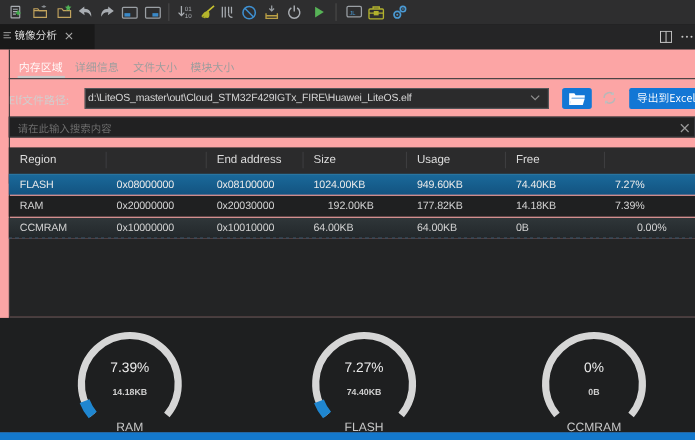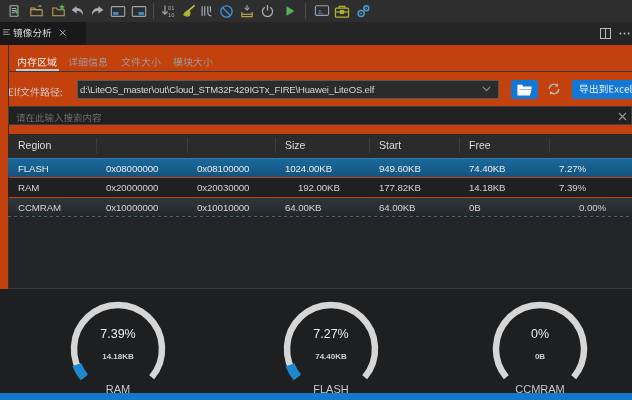--- a/index.html
+++ b/index.html
@@ -2,21 +2,21 @@
 <html><head><meta charset="utf-8"><style>
 *{margin:0;padding:0;box-sizing:border-box}
 html,body{width:632px;height:400px;overflow:hidden;background:#1e1e1e;font-family:"Liberation Sans",sans-serif;}
 .abs{position:absolute}
 #toolbar{position:absolute;left:0;top:0;width:632px;height:22px;background:#2e2e2f}
 #toolbar svg{display:block}
 .tsep{position:absolute;top:3px;width:1px;height:16px;background:#4a4a4a}
 #tabbar{position:absolute;left:0;top:22px;width:632px;height:23px;background:#252526}
 #tab1{position:absolute;left:0;top:0;width:86px;height:23px;background:#191919;color:#dadada}
 #tabrt{position:absolute;right:2px;top:0;height:23px;display:flex;align-items:center;gap:8px}
-#content{position:absolute;left:0;top:45px;width:632px;height:348px;background:#c2410c}
+#content{position:absolute;left:0;top:45px;width:632px;height:348px;background:#fca5a5}
 #vline{position:absolute;left:8px;top:0;width:1px;height:348px;background:#323234}
 .subtab{position:absolute;top:9.5px}
 #underline{position:absolute;left:16px;top:23.5px;width:43px;height:2px;background:#c9c9c9}
 #subdiv{position:absolute;left:8px;top:25.5px;width:624px;height:1px;background:#3a3a3c}
 #combo{position:absolute;left:77px;top:34.5px;width:422px;height:19px;background:#2b2b2c;border:1px solid #55575a;color:#d6d6d6;font-size:9.5px;line-height:17px;padding-left:2px;white-space:nowrap;overflow:hidden;letter-spacing:-0.15px}
 #chev{position:absolute;left:482px;top:41px}
 #folderbtn{position:absolute;left:511px;top:34.5px;width:27px;height:19px;background:#1377d5;border-radius:2.5px}
 #refresh{position:absolute;left:547px;top:37px}
 #exportbtn{position:absolute;left:572px;top:34.5px;width:62px;height:19.5px;background:#1377d5;border-radius:2px;display:flex;align-items:center;justify-content:center;overflow:hidden;padding-left:6px}
 #search{position:absolute;left:8px;top:61px;width:624px;height:19px;background:#212122;border:1px solid #3e3e42}
@@ -253,22 +253,23 @@
           <path transform="translate(6000,880) scale(1,-1)" d="M461 841H539V560H461ZM665 328 718 362Q754 333 793 298Q832 263 866 228Q901 194 922 166L864 126Q845 154 811 190Q778 225 740 262Q701 298 665 328ZM633 104 690 141Q731 120 778 92Q825 65 867 37Q910 9 938 -14L877 -58Q851 -35 810 -6Q769 22 723 52Q676 81 633 104ZM290 136 358 109Q327 78 286 46Q245 15 202 -13Q159 -40 119 -61Q113 -54 102 -44Q92 -35 81 -26Q70 -16 61 -11Q123 17 185 56Q247 96 290 136ZM76 752H923V686H76ZM66 593H936V405H862V528H137V405H66ZM122 153Q121 160 117 172Q114 184 110 197Q106 210 102 219Q127 222 160 232Q193 242 237 260Q261 269 309 290Q358 311 420 341Q482 370 548 406Q614 442 673 480L727 434Q592 352 450 290Q308 227 169 183V180Q169 180 162 178Q155 175 145 171Q136 167 129 162Q122 158 122 153ZM122 153 121 200 168 224 793 258Q795 245 799 229Q802 214 806 205Q657 196 550 189Q444 182 371 177Q299 172 253 169Q208 166 182 163Q156 160 143 158Q130 156 122 153ZM194 319Q193 326 189 338Q185 350 182 363Q178 376 174 385Q189 386 207 393Q225 400 246 411Q258 417 282 430Q305 443 335 461Q366 479 397 501Q429 523 456 546L510 505Q446 458 374 419Q303 380 232 352V349Q232 349 222 345Q213 340 203 333Q194 326 194 319ZM194 319 193 362 230 381 574 400Q571 388 567 373Q563 359 562 350Q468 345 405 340Q342 336 303 333Q264 330 242 328Q221 325 210 323Q200 322 194 319ZM479 217H552V8Q552 -22 543 -38Q535 -55 510 -63Q486 -72 448 -74Q410 -75 355 -75Q352 -59 344 -40Q336 -20 327 -6Q359 -7 385 -7Q412 -8 431 -7Q451 -7 458 -6Q471 -6 475 -2Q479 1 479 10Z"></path>
           <path transform="translate(7000,880) scale(1,-1)" d="M452 434 508 475Q546 442 588 403Q630 365 670 325Q710 286 745 249Q780 213 804 184L742 135Q719 165 686 202Q652 239 613 280Q573 321 532 360Q490 400 452 434ZM463 840H539V644Q539 596 534 543Q528 490 513 435Q497 380 465 325Q434 270 382 219Q330 168 253 122Q248 131 238 141Q229 151 219 162Q208 173 199 179Q274 219 323 266Q372 312 400 361Q429 411 442 460Q455 509 459 556Q463 603 463 645ZM99 669H863V595H173V-82H99ZM829 669H903V19Q903 -18 893 -37Q883 -57 858 -67Q831 -76 785 -77Q738 -79 671 -79Q669 -68 665 -55Q661 -41 656 -27Q651 -13 645 -3Q681 -4 713 -4Q746 -5 770 -5Q795 -5 804 -5Q819 -4 824 2Q829 7 829 20Z"></path>
           <path transform="translate(8000,880) scale(1,-1)" d="M331 632 402 609Q369 565 326 524Q283 483 235 447Q188 412 142 386Q137 393 127 404Q117 415 107 426Q97 436 89 443Q157 477 223 527Q288 577 331 632ZM587 588 637 631Q683 604 733 570Q783 536 827 501Q872 466 900 438L846 388Q819 417 776 452Q733 488 683 524Q634 560 587 588ZM220 255H781V-77H705V188H293V-81H220ZM259 20H742V-47H259ZM83 748H918V566H841V679H156V566H83ZM433 829 510 847Q528 819 545 786Q561 752 569 727L489 708Q481 732 466 766Q450 801 433 829ZM495 544 560 515Q508 434 434 364Q359 294 270 238Q182 181 86 142Q78 155 64 173Q50 190 37 202Q130 237 217 289Q303 340 376 405Q448 471 495 544ZM524 510Q612 404 722 336Q832 268 960 217Q947 206 933 188Q919 171 911 154Q824 194 746 239Q668 285 598 344Q527 403 463 481Z"></path>
         </svg></div>
     <svg class="abs" style="right:4px;top:5px" width="9" height="9" viewBox="0 0 9 9">
         <path d="M1 1l7 7M8 1L1 8" stroke="#999" stroke-width="1.1"></path>
       </svg>
   </div>
   <div id="thead">
     <div class="hc" style="left:10px">Region</div>
+    <div class="hc" style="left:189px">End address</div>
     <div class="hc" style="left:277px">Size</div>
-    <div class="hc" style="left:371px">Start</div>
+    <div class="hc" style="left:371px">Usage</div>
     <div class="hc" style="left:461px">Free</div>
     <div class="hsep" style="left:88px"></div>
       <div class="hsep" style="left:179px"></div>
       <div class="hsep" style="left:267px"></div>
       <div class="hsep" style="left:361px"></div>
       <div class="hsep" style="left:451px"></div>
       <div class="hsep" style="left:541px"></div>
   </div>
   <div class="row" id="r1">
     <div class="rc" style="left:10px">FLASH</div>

